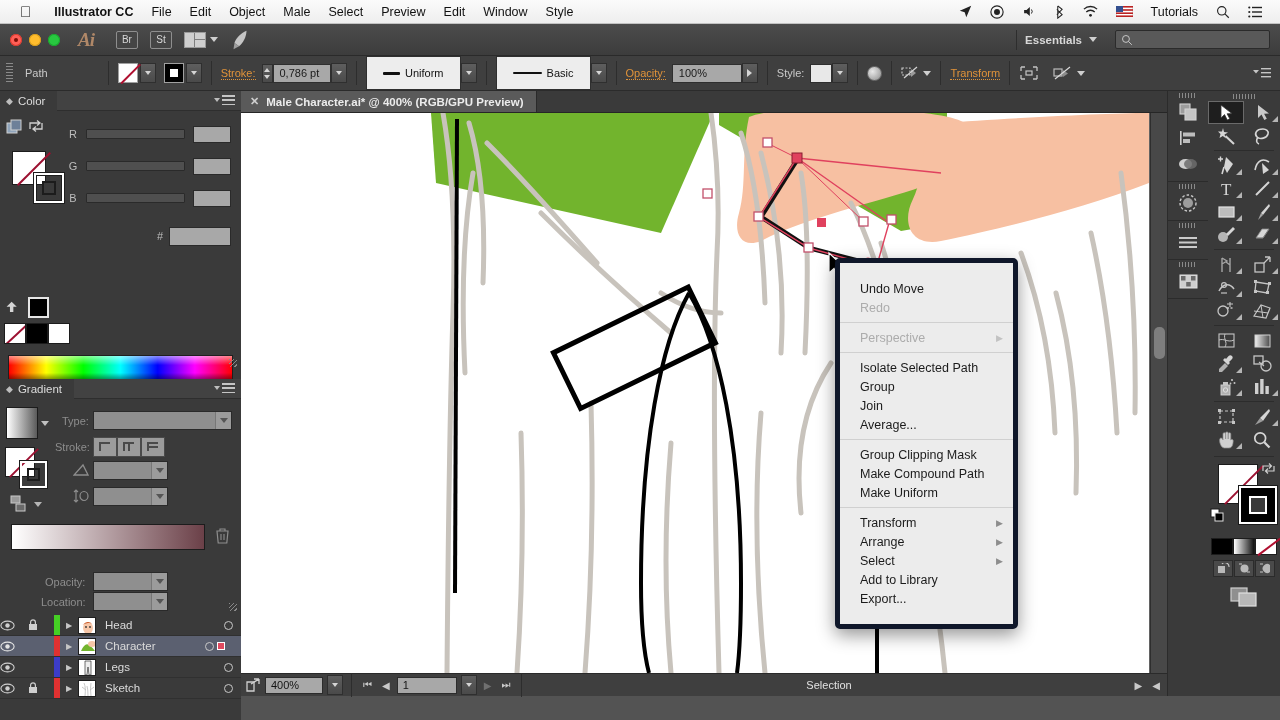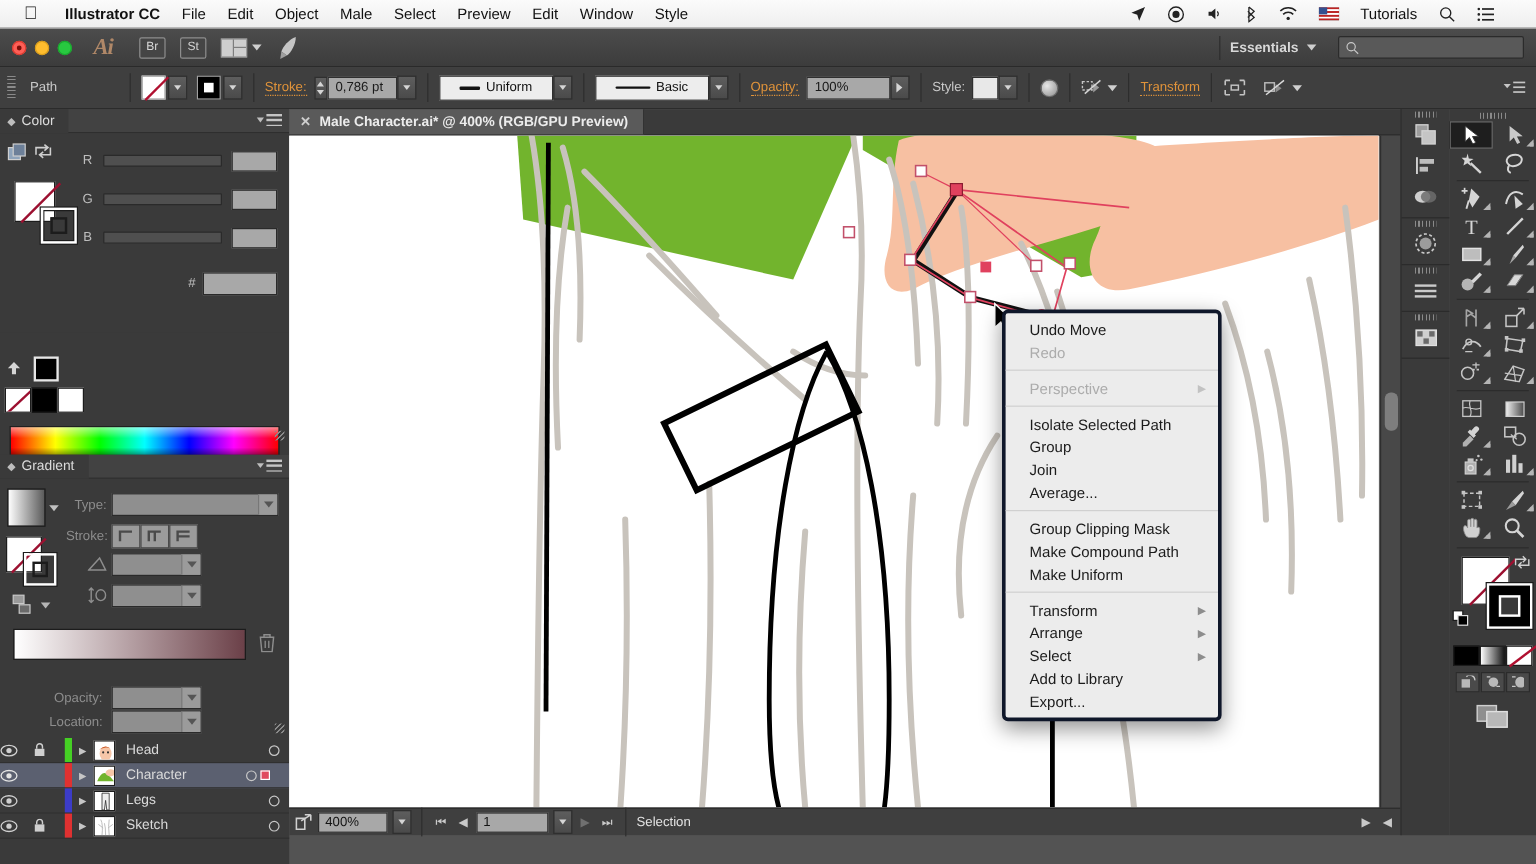--- a/index.html
+++ b/index.html
@@ -16,21 +16,21 @@
   
   .macbar {
     position:absolute; left:0; top:0; width:1280px; height:24px;
     background: linear-gradient(#fbfbfb,#eeeeee);
     border-bottom:1px solid #c2c2c2;
     display:flex; align-items:center; color:#111; font-size:12.5px;
   }
   .macbar .apple { margin-left:20px; margin-right:14px; font-size:15px; line-height:1; }
   .macbar .mitem { padding:0 9px; line-height:24px; white-space:nowrap; }
   .macbar .mitem.app { font-weight:bold; }
-  .macbar .right { margin-left:auto; display:flex; align-items:center; padding-right:27px; gap:2px;}
+  .macbar .right { margin-left:auto; display:flex; align-items:center; padding-right:10px; gap:2px;}
   .macbar .right .mitem { padding:0 8px; }
 
   
   .appbar {
     position:absolute; left:0; top:24px; width:1280px; height:32px;
     background: linear-gradient(#4c4c4c,#3c3c3c);
     border-bottom:1px solid #2a2a2a;
     display:flex; align-items:center;
   }
   .lights { display:flex; gap:7px; margin-left:10px; }
@@ -79,21 +79,21 @@
            border:1px solid #2f2f2f;display:flex;align-items:center;justify-content:center;}
   .ddbtn .caret { border-top-color:#d5d5d5; border-left-width:3.5px;border-right-width:3.5px;border-top-width:4px;}
   .numfield { height:19px; background:#a8a8a8; color:#1a1a1a; border:1px solid #2f2f2f;
               display:flex; align-items:center; padding:0 6px; font-size:11px; }
   .spin { width:11px; height:19px; display:flex; flex-direction:column; justify-content:center;
           background:linear-gradient(#5e5e5e,#4a4a4a); border:1px solid #2f2f2f; gap:3px;
           align-items:center; }
   .spin i { width:0;height:0;border-left:3px solid transparent;border-right:3px solid transparent; }
   .spin i.up{border-bottom:4px solid #d5d5d5;}
   .spin i.dn{border-top:4px solid #d5d5d5;}
-  .profile { width:95px;height:21px;background:#ededed;border:1px solid #2f2f2f;
+  .profile { width:95px;height:34px;background:#ededed;border:1px solid #2f2f2f;
              display:flex;align-items:center;gap:5px;padding:0 16px;color:#111;font-size:11px;}
   .profline { width:40px;height:3px;background:#111;border-radius:1px; }
   .profline.basic{height:2.5px;}
   .stylebox { width:22px;height:19px;background:#e8e8e8;border:1px solid #2f2f2f;}
   .circ-ico{width:15px;height:15px;border-radius:50%;background:
      radial-gradient(circle at 35% 35%, #e8e8e8, #8d8d8d);border:1px solid #6d6d6d;}
   .ctrlbar .right{margin-left:auto;display:flex;align-items:center;padding-right:8px;gap:3px;}
 
   
   .leftcol { position:absolute; left:0; top:91px; width:241px; height:605px; background:#3a3a3a; }
@@ -170,22 +170,22 @@
                font-size:11px; }
   .zoomfield{height:17px;width:58px;background:#a8a8a8;color:#141414;border:1px solid #2c2c2c;
      display:flex;align-items:center;padding:0 5px;}
   .pgfield{height:17px;width:60px;background:#a8a8a8;color:#141414;border:1px solid #2c2c2c;
      display:flex;align-items:center;padding:0 5px;}
   .navarrow{color:#c9c9c9;font-size:10px;padding:0 3px;}
   .navarrow.dim{color:#707070;}
 
   
   .ctxmenu { position:absolute; left:835px; top:258px; width:183px;
-             background:#ececec; border:3px solid #0f172a; border-radius:5px;
-             box-shadow:0 6px 18px rgba(0,0,0,.42); padding:4px 0; font-size:12.5px; color:#1b1b1b; }
+             background:#ececec; border:5px solid #0f172a; border-radius:5px;
+             box-shadow:0 6px 18px rgba(0,0,0,.42); padding:16px 0; font-size:12.5px; color:#1b1b1b; }
   .ctxitem { height:19px; display:flex; align-items:center; padding:0 10px 0 20px; white-space:nowrap;}
   .ctxitem.dis { color:#acacac; }
   .ctxitem .sub { margin-left:auto; color:#8d8d8d; font-size:9px; }
   .ctxitem.dis .sub { color:#c2c2c2; }
   .ctxsep { height:1px; background:#d0d0d0; margin:5px 0; }
 
   
   .dockcol { position:absolute; left:1167px; top:91px; width:41px; height:605px;
              background:#3a3a3a; border-left:1px solid #2b2b2b; }
   .dockgroup { border-bottom:1px solid #2b2b2b; padding-bottom:4px; }
@@ -864,21 +864,21 @@
       <span class="vsep" style="margin:0 4px"></span>
       <span class="navarrow">⏮</span>
       <span class="navarrow">◀</span>
       <span class="pgfield">1</span>
       <span class="ddbtn">
           <span class="caret"></span>
         </span>
       <span class="navarrow dim">▶</span>
       <span class="navarrow">⏭</span>
       <span class="vsep" style="margin:0 4px"></span>
-      <span style="flex:1;text-align:left;color:#e2e2e2">Selection</span>
+      <span style="flex:1;text-align:center;color:#e2e2e2">Selection</span>
       <span class="navarrow">▶</span>
       <span class="navarrow">◀</span>
     </div>
   </div>
 
   <div class="ctxmenu">
     <div class="ctxitem">Undo Move</div>
     <div class="ctxitem dis">Redo</div>
     <div class="ctxsep"></div>
     <div class="ctxitem dis">

